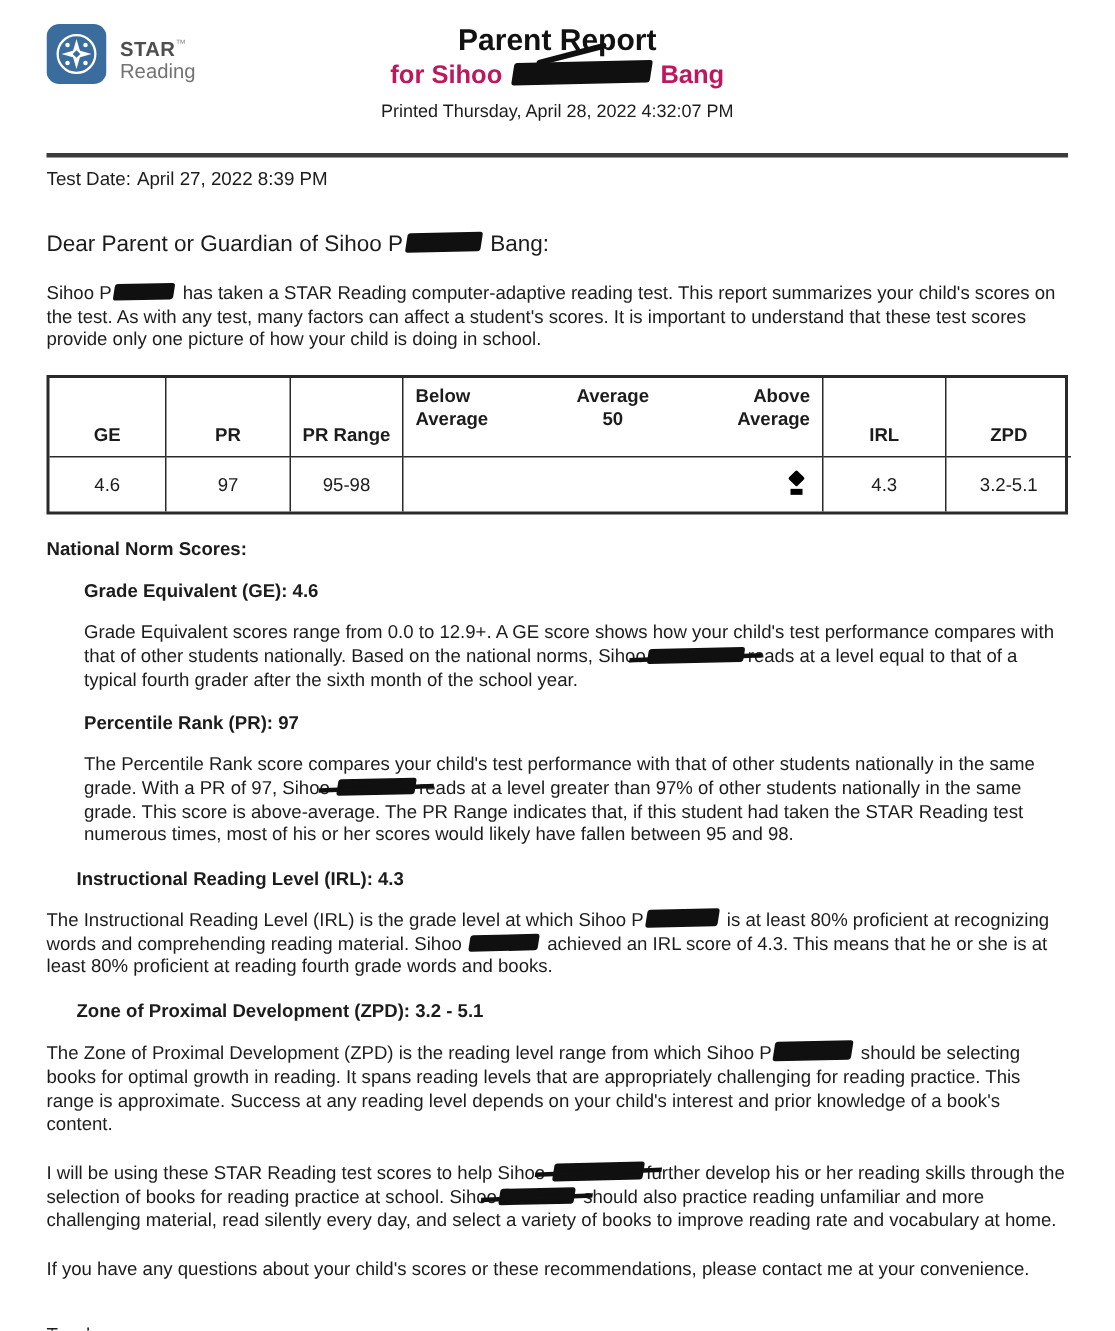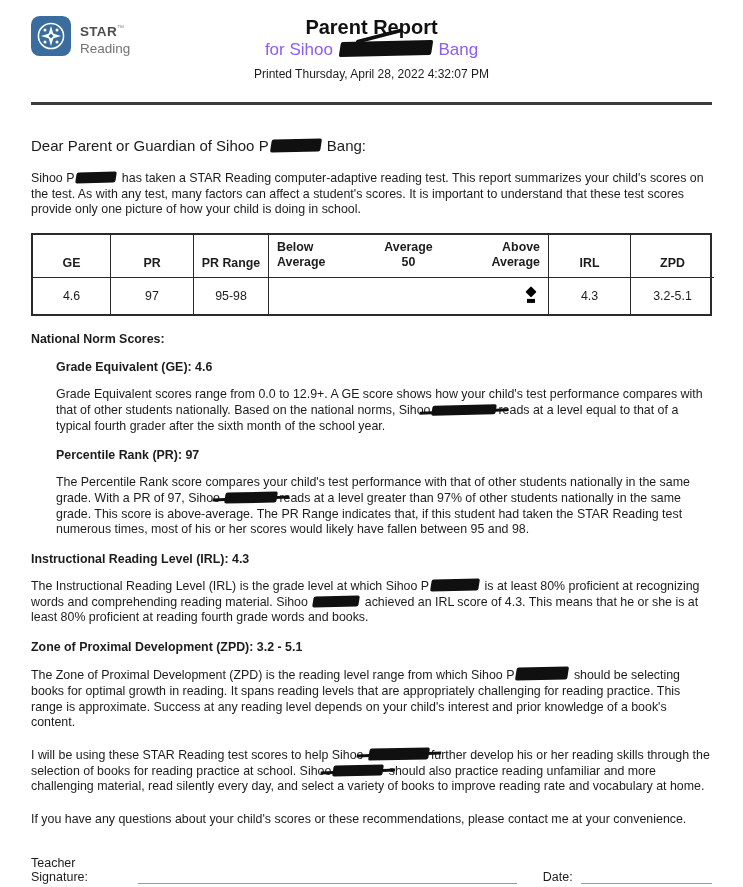--- a/index.html
+++ b/index.html
@@ -14,21 +14,21 @@
   .page { width: 743px; height: 887px; padding: 0 31px; position: relative; }
 
   
   .header { position: relative; padding-top: 16px; text-align: center; }
   .logo-block { position: absolute; left: 0; top: 16px; display: flex; align-items: center; gap: 9px; }
   .brand-text { text-align: left; line-height: 15px; }
   .brand-name { font-size: 13.5px; font-weight: bold; color: #4e4e4e; letter-spacing: .3px; }
   .brand-tm { font-size: 7px; color: #8a8a8a; vertical-align: super; }
   .brand-product { font-size: 13.5px; color: #737373; }
   .title { font-size: 20px; font-weight: bold; color: #111; }
-  .subtitle { font-size: 17px; font-weight: normal; color: #8b5cf6; margin-top: 1px; }
+  .subtitle { font-size: 17px; font-weight: bold; color: #be185d; margin-top: 1px; }
   .printed { font-size: 12px; margin-top: 7px; padding-bottom: 20px; }
   .rule { height: 3px; background: #3c3c3c; border: 0; margin: 1px 0 0 0; }
 
   
   .info { display: flex; justify-content: space-between; font-size: 12.5px; margin-top: 6px; }
   .info-left .info-line { line-height: 17px; }
   .info-label { margin-right: 4px; }
   .info-right { line-height: 17px; }
 
   .salutation { font-size: 15px; margin-top: 26px; }
@@ -52,21 +52,21 @@
   }
 
   
   .score-table {
     display: grid; grid-template-columns: 78px 83px 75px 280px 82px 83px;
     border: 2px solid #2a2a2a; margin-top: 15px; width: 681px;
   }
   .cell { border-right: 1.5px solid #2a2a2a; }
   .cell.last { border-right: 0; }
   .th {
-    height: 43px; border-bottom: 1.5px solid #2a2a2a;
+    height: 53px; border-bottom: 1.5px solid #2a2a2a;
     display: flex; align-items: flex-end; justify-content: center;
     font-weight: bold; font-size: 12.4px; padding-bottom: 7px;
   }
   .th-band {
     align-items: stretch; justify-content: space-between;
     padding: 5px 8px 0 8px; font-weight: bold;
   }
   .band-label { font-size: 12.4px; line-height: 14.5px; }
   .band-left { text-align: left; }
   .band-center { text-align: center; }
@@ -78,21 +78,21 @@
   .td-band { position: relative; }
   .marker {
     position: absolute; right: 13px; top: 50%; transform: translateY(-54%);
     display: flex; flex-direction: column; align-items: center;
   }
   .marker-diamond { width: 8px; height: 8px; background: #000; transform: rotate(45deg); border-radius: 1px; }
   .marker-base { width: 8px; height: 4px; background: #000; margin-top: 3px; }
 
   
   .norm-heading { font-size: 12.4px; font-weight: bold; margin-top: 16px; }
-  .section-heading { font-size: 12.4px; font-weight: bold; margin-top: 14px; }
+  .section-heading { font-size: 12.4px; font-weight: bold; margin-top: 14px; margin-left: 20px; }
   .section-body { font-size: 12.4px; line-height: 15.7px; margin-top: 13px; }
   .indent { margin-left: 25px; }
 
   
   .sig-row { display: flex; align-items: flex-end; font-size: 12.5px; }
   .sig-row.teacher { margin-top: 28px; }
   .sig-line { border-bottom: 1px solid #9a9a9a; height: 15px; }
   .sig-line.long { width: 384px; margin-left: 3px; }
   .sig-line.short { width: 133px; margin-left: 8px; }
   .date-label { margin-left: 26px; }
@@ -126,20 +126,23 @@
         <span class="brand-product">Reading</span>
       </span>
     </div>
     <div class="title">Parent Report</div>
     <div class="subtitle">for Sihoo <span class="redact tail" style="width: 92px; height: 15px;"></span> Bang</div>
     <div class="printed">Printed Thursday, April 28, 2022 4:32:07 PM</div>
   </div>
   <div class="rule"></div>
 
   <div class="info">
+    <div class="info-right">
+      <span class="info-label">Test Date:</span><span>April 27, 2022 8:39 PM</span>
+    </div>
   </div>
 
   <div class="salutation">Dear Parent or Guardian of Sihoo P<span class="redact" style="width: 50px; height: 13px;"></span> Bang:</div>
 
   <div class="para">Sihoo P<span class="redact" style="width: 40px; height: 11px;"></span> has taken a STAR Reading computer-adaptive reading test. This report summarizes your child's scores on the test. As with any test, many factors can affect a student's scores. It is important to understand that these test scores provide only one picture of how your child is doing in school.</div>
 
   <div class="score-table">
     <div class="cell th">GE</div>
     <div class="cell th">PR</div>
     <div class="cell th">PR Range</div>

